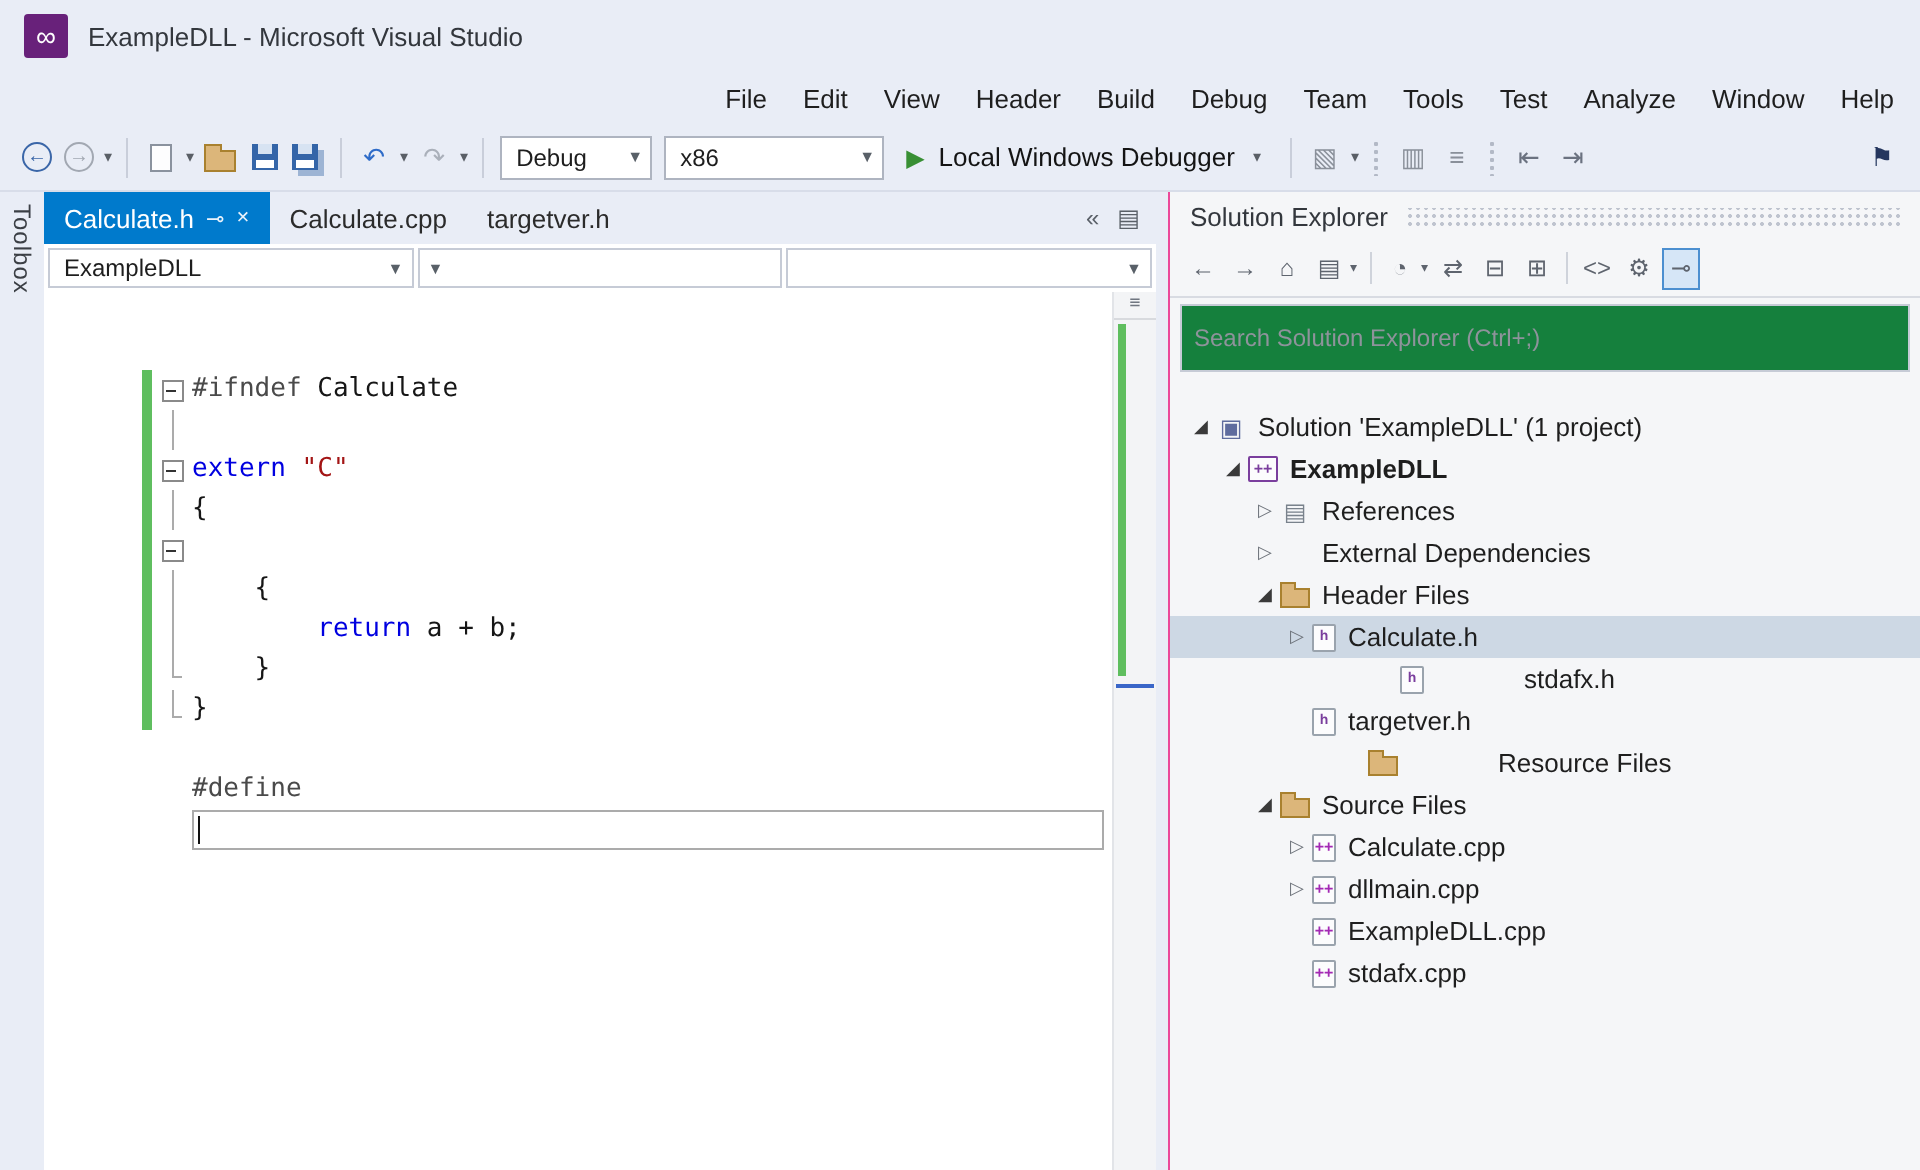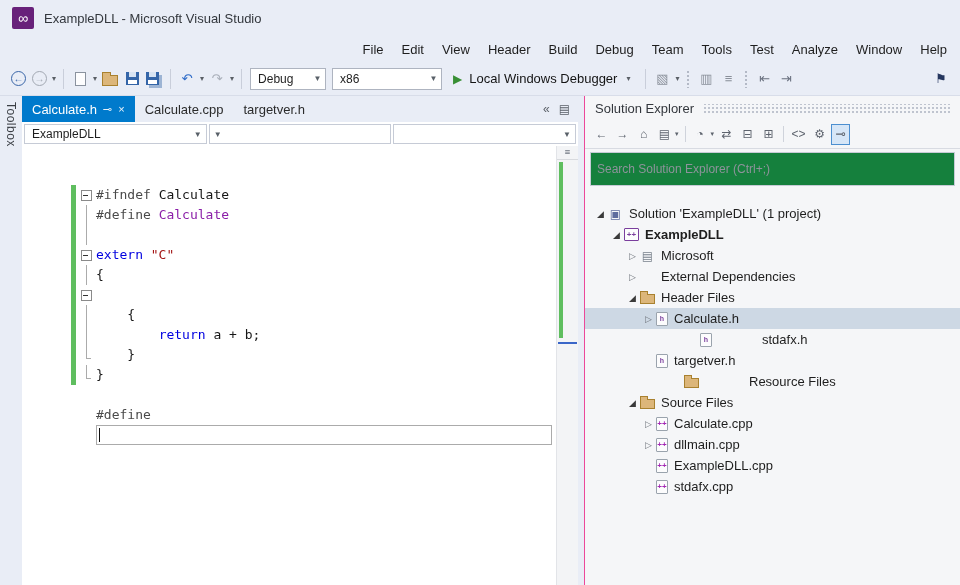--- a/index.html
+++ b/index.html
@@ -237,28 +237,20 @@
               <span class="fold fold-box"></span>
             </span>
             <span class="line-content"><span class="tk-pp">#ifndef </span><span class="tk-pl">Calculate</span></span>
           </div>
           <div class="code-line">
             <span class="gutter">
               <span class="gsp"></span>
               <span class="chg on"></span>
               <span class="fold fold-line"></span>
             </span>
-            <span class="line-content"><span class="tk-pp">#define </span><span class="tk-mac">Calculate</span></span>
-          </div>
-          <div class="code-line">
-            <span class="gutter">
-              <span class="gsp"></span>
-              <span class="chg on"></span>
-              <span class="fold fold-line"></span>
-            </span>
             <span class="line-content"></span>
           </div>
           <div class="code-line">
             <span class="gutter">
               <span class="gsp"></span>
               <span class="chg on"></span>
               <span class="fold fold-box"></span>
             </span>
             <span class="line-content"><span class="tk-kw">extern</span><span class="tk-pl"> </span><span class="tk-str">"C"</span></span>
           </div>
@@ -376,21 +368,21 @@
           <span class="lbl">Solution 'ExampleDLL' (1 project)</span>
         </div>
         <div class="tree-row bold" style="padding-left: 24px;">
           <span class="exp expanded">◢</span>
           <span class="ti ti-doc ti-project">++</span>
           <span class="lbl">ExampleDLL</span>
         </div>
         <div class="tree-row" style="padding-left: 40px;">
           <span class="exp collapsed">▷</span>
           <span class="ti ti-glyph ti-references">▤</span>
-          <span class="lbl">Microsoft</span>
+          <span class="lbl">References</span>
         </div>
         <div class="tree-row" style="padding-left: 40px;">
           <span class="exp collapsed">▷</span>
           <span class="ti ti-glyph ti-folder-gray"></span>
           <span class="lbl">External Dependencies</span>
         </div>
         <div class="tree-row" style="padding-left: 40px;">
           <span class="exp expanded">◢</span>
           <span class="ti ti-glyph ti-folder"></span>
           <span class="lbl">Header Files</span>

